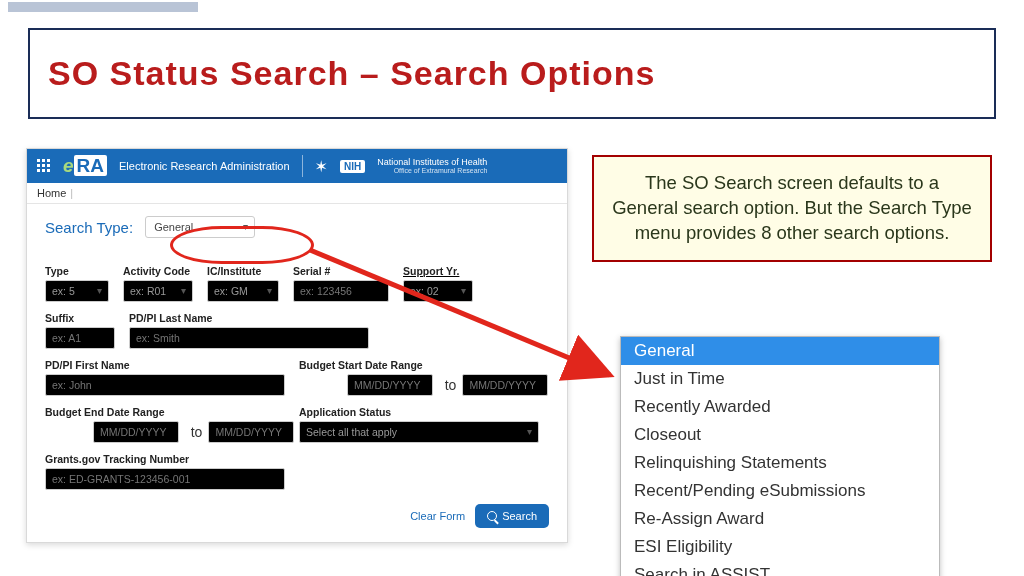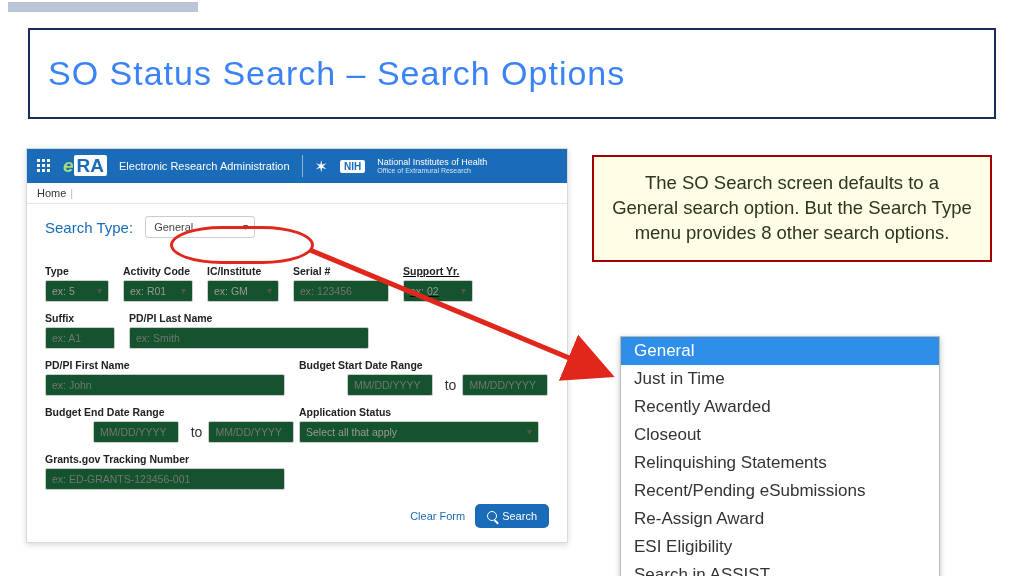--- a/index.html
+++ b/index.html
@@ -1,40 +1,40 @@
 <!DOCTYPE html>
 <html><head>
 <meta charset="utf-8">
 <style>
   * { box-sizing: border-box; margin: 0; padding: 0; }
   body { font-family: "Segoe UI", Arial, sans-serif; background: #fff; width: 1024px; height: 576px; position: relative; overflow: hidden; }
   .grey-bar { position: absolute; top: 2px; left: 8px; width: 190px; height: 10px; background: #b9c4d6; }
   .title-frame { position: absolute; top: 28px; left: 28px; right: 28px; border: 2px solid #1a2d57; padding: 24px 18px; }
-  .title-frame h1 { color: #3b82f6; font-size: 34px; font-weight: 400; letter-spacing: 1px; }
+  .title-frame h1 { color: #b91c1c; font-size: 34px; font-weight: 700; letter-spacing: 1px; }
   .app-card { position: absolute; top: 148px; left: 26px; width: 542px; border: 1px solid #d9d9d9; box-shadow: 0 2px 6px rgba(0,0,0,0.15); background: #fff; }
   .app-header { background: #1a6bb8; color: #fff; display: flex; align-items: center; padding: 6px 10px; gap: 12px; font-size: 11px; }
   .grid-icon { display: inline-block; width: 14px; height: 14px; position: relative; }
   .grid-icon span { position: absolute; width: 3px; height: 3px; background: #fff; }
   .logo-era { font-weight: bold; font-size: 19px; }
   .logo-era .e { color: #a7d97e; font-style: italic; }
   .logo-era .ra { background: #fff; color: #1a6bb8; padding: 0 3px; border-radius: 2px; }
   .hhs-sep { width: 1px; height: 22px; background: rgba(255,255,255,0.5); }
   .nih-badge { background: #fff; color: #1a6bb8; font-weight: bold; padding: 1px 4px; border-radius: 2px; font-size: 10px; }
   .home-bar { background: #fff; border-bottom: 1px solid #e5e5e5; padding: 4px 10px; font-size: 11px; color: #333; }
   .home-bar .sep { color: #bbb; margin-left: 4px; }
   .form-body { padding: 12px 18px 14px; }
   .search-type-row { display: flex; align-items: center; gap: 12px; margin-bottom: 27px; position: relative; }
   .search-type-label { color: #1a6bb8; font-size: 15px; }
   .search-type-select { position: relative; border: 1px solid #ccc; border-radius: 3px; padding: 4px 24px 4px 8px; font-size: 11px; width: 110px; color: #444; background: #fff; }
   .search-type-select::after { content: "▾"; position: absolute; right: 6px; top: 4px; color: #555; font-size: 10px; }
   .ring { position: absolute; border: 3px solid #e1261c; border-radius: 60px/22px; }
   .form-grid { display: flex; flex-wrap: wrap; gap: 10px 14px; }
   .fg { display: flex; flex-direction: column; }
   .fg label { font-size: 10.5px; font-weight: 600; color: #222; margin-bottom: 3px; }
-  .inp { border: 1px solid #ccc; border-radius: 2px; padding: 4px 6px; font-size: 10.5px; color: #999; background: #14532d; font-family: inherit; width: 100%; }
+  .inp { border: 1px solid #ccc; border-radius: 2px; padding: 4px 6px; font-size: 10.5px; color: #999; background: #000000; font-family: inherit; width: 100%; }
   .sel { position: relative; }
   .sel::after { content: "▾"; position: absolute; right: 6px; top: 4px; color: #555; font-size: 10px; }
   .w-type { width: 64px; } .w-ac { width: 70px; } .w-ic { width: 72px; } .w-serial { width: 96px; } .w-sy { width: 70px; text-decoration: underline; } .w-sfx { width: 70px; }
   .w-half { width: 240px; }
   .date-row { display: flex; align-items: center; gap: 6px; padding-left: 48px; }
   .date-inp { width: 86px; position: relative; }
   .cal-icon { color: #1a6bb8; font-size: 11px; margin-left: -20px; margin-right: 6px; pointer-events: none; }
   .to { font-size: 14px; color: #333; }
   .w-appstatus { width: 240px; }
   .w-track { width: 240px; }
@@ -69,21 +69,21 @@
         <span style="top:5px;left:10px"></span>
       <span style="top:10px;left:0"></span>
         <span style="top:10px;left:5px"></span>
         <span style="top:10px;left:10px"></span>
     </span>
     <span class="logo-era"><span class="e">e</span><span class="ra">RA</span></span>
     <span>Electronic Research Administration</span>
     <span class="hhs-sep"></span>
     <span style="font-size:16px;">✶</span>
     <span class="nih-badge">NIH</span>
-    <span style="line-height:1;">
+    <span style="line-height:1;text-align:right;">
       <span style="display:block;font-size:9px">National Institutes of Health</span>
       <span style="display:block;font-size:7px;opacity:.8">Office of Extramural Research</span>
     </span>
   </div>
   <div class="home-bar">
     <span>Home</span><span class="sep">|</span>
   </div>
   <div class="form-body">
     <div class="search-type-row">
       <span class="search-type-label">Search Type:</span>

